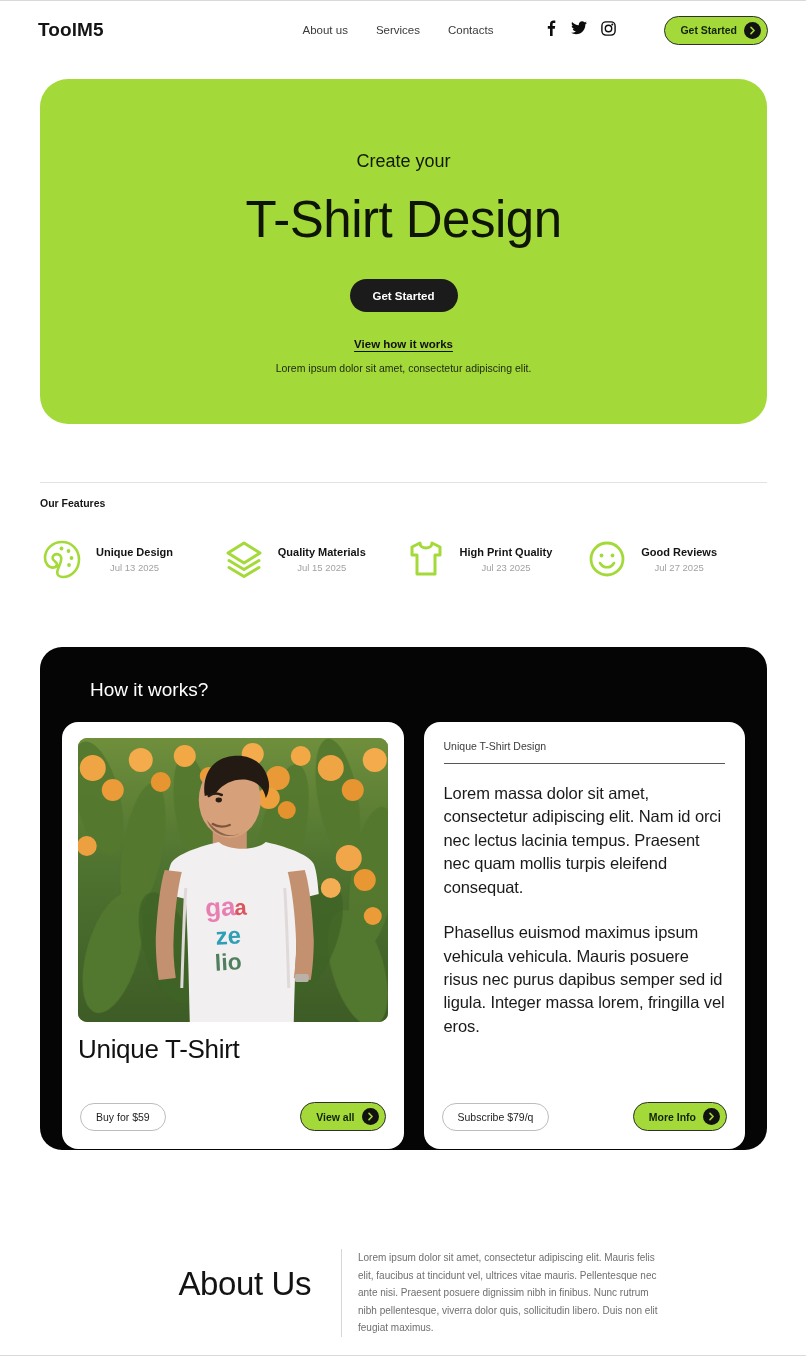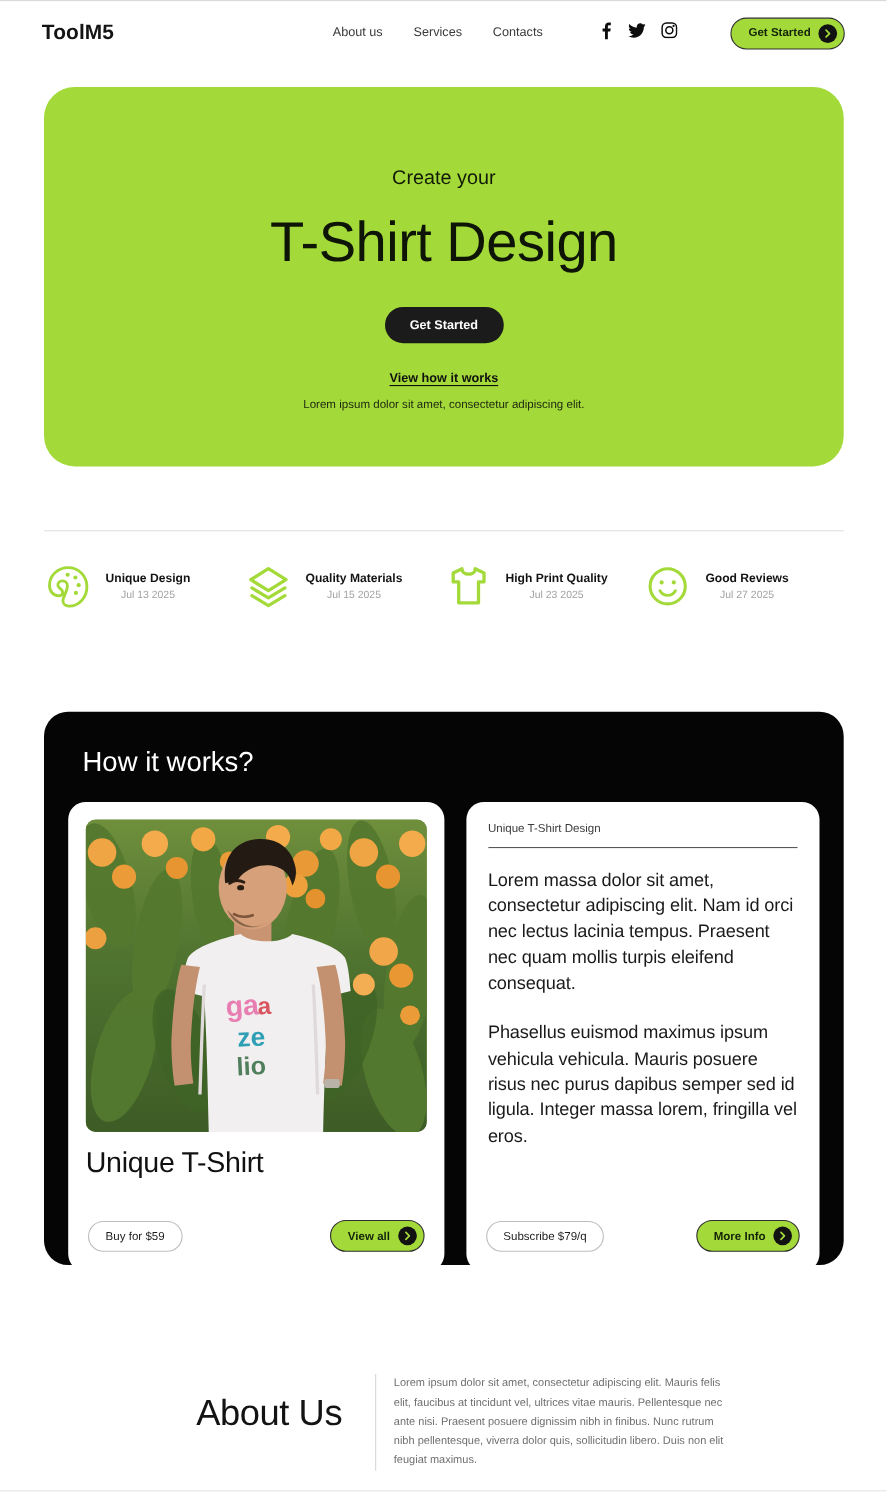--- a/index.html
+++ b/index.html
@@ -182,24 +182,24 @@
     position: absolute;
     left: 40px;
     top: 646px;
     width: 727px;
     height: 503px;
     background: #050505;
     border-radius: 22px;
     padding: 22px;
   }
   .how-title {
-    font-size: 25px;
+    font-size: 19px;
     font-weight: 400;
     color: #ffffff;
-    margin: 10px 0 0 13px;
+    margin: 10px 0 0 28px;
   }
   .how-cards {
     margin-top: 21px;
     display: flex;
     gap: 20px;
   }
   .card {
     background: #ffffff;
     border-radius: 16px;
     height: 427px;
@@ -351,20 +351,21 @@
   <div class="hero">
     <div class="hero-eyebrow">Create your</div>
     <div class="hero-title">T-Shirt Design</div>
     <button class="hero-cta">Get Started</button>
     <a class="hero-link" href="#">View how it works</a>
     <div class="hero-sub">Lorem ipsum dolor sit amet, consectetur adipiscing elit.</div>
   </div>
 
   <div class="features">
     <div class="features-rule"></div>
+    <div class="features-title">Our Features</div>
 
     <div class="features-row">
 
       <div class="feature">
         <span class="feature-icon">
           <svg viewBox="0 0 44 44" width="44" height="44">
             <path d="M22 5C12.6 5 5 12.1 5 21c0 5.6 3.6 9.6 8 9.6 2.3 0 3.9-1.3 3.9-3.3 0-1.6-1.2-2.6-2.6-3.5-1-.7-1.7-1.6-1.7-2.9 0-2.2 1.8-3.8 4.2-3.8 2.6 0 4.5 1.9 4.5 4.7 0 5-4.1 9.6-4.1 13.4 0 2.5 2 4.8 5.6 4.8 9 0 16.2-7.9 16.2-17.6C38.9 12.2 31.3 5 22 5z" fill="none" stroke="#a3da39" stroke-width="2.6" stroke-linejoin="round"></path>
             <circle cx="21.5" cy="11.5" r="1.9" fill="#a3da39"></circle>
             <circle cx="28.5" cy="14" r="1.9" fill="#a3da39"></circle>
             <circle cx="31.5" cy="21" r="1.9" fill="#a3da39"></circle>

